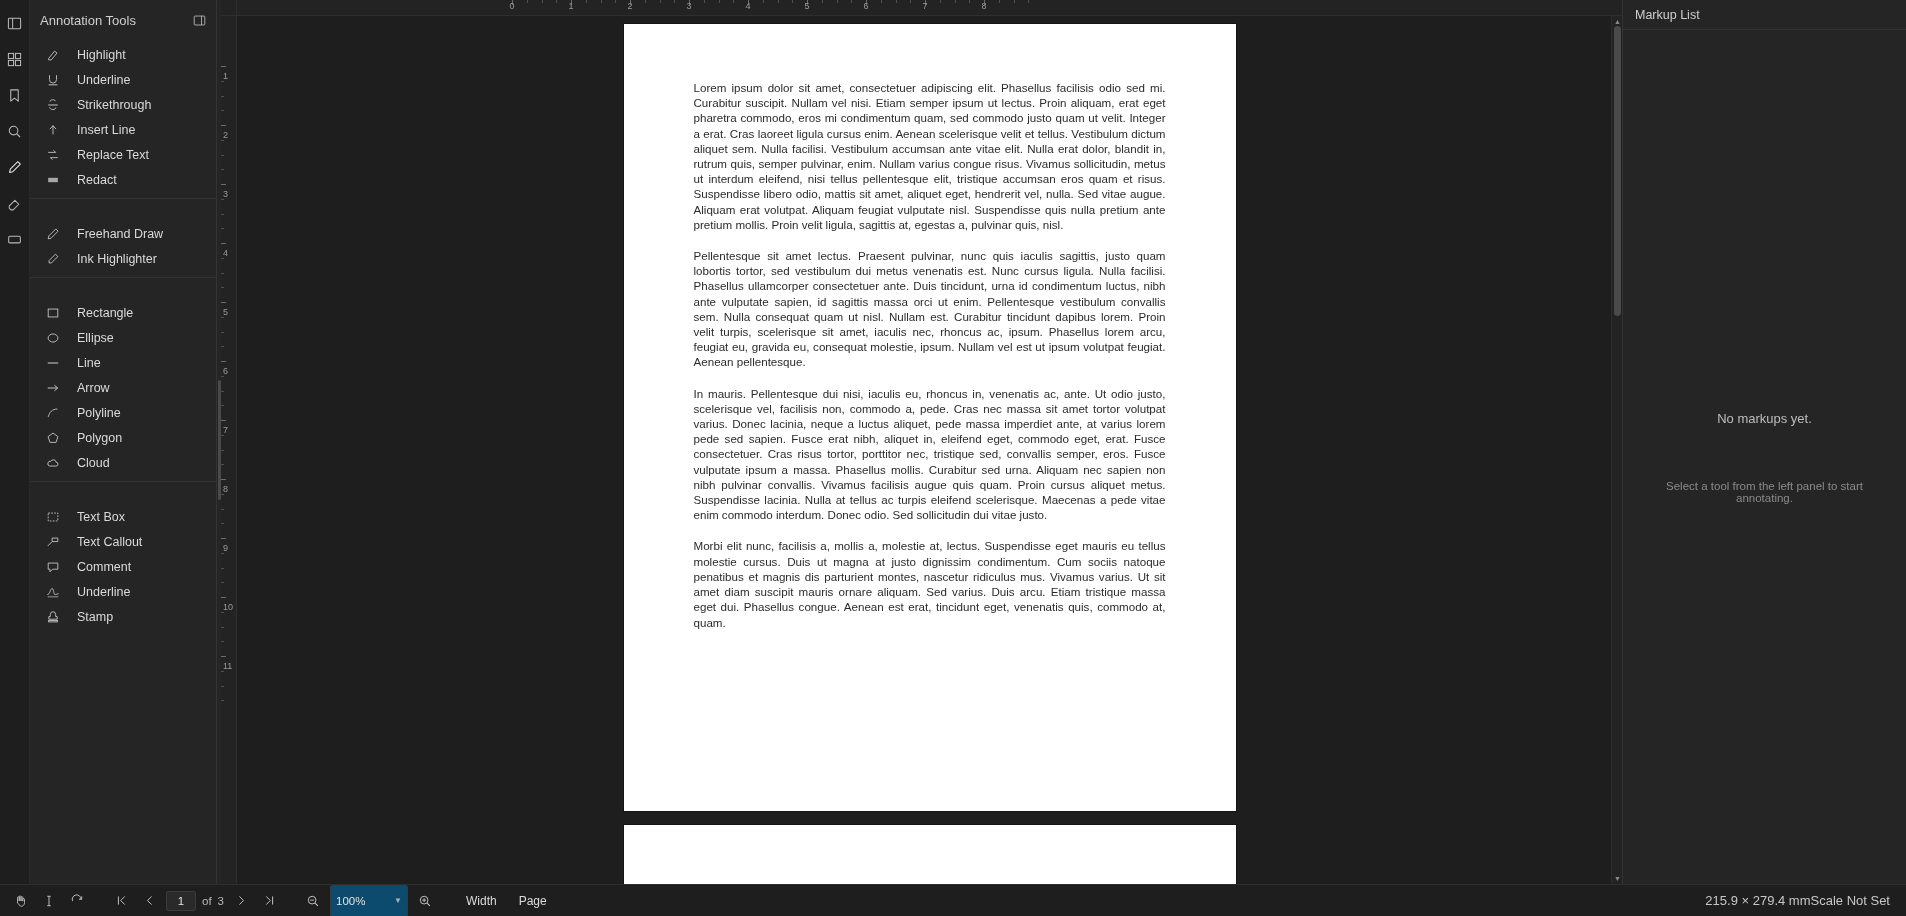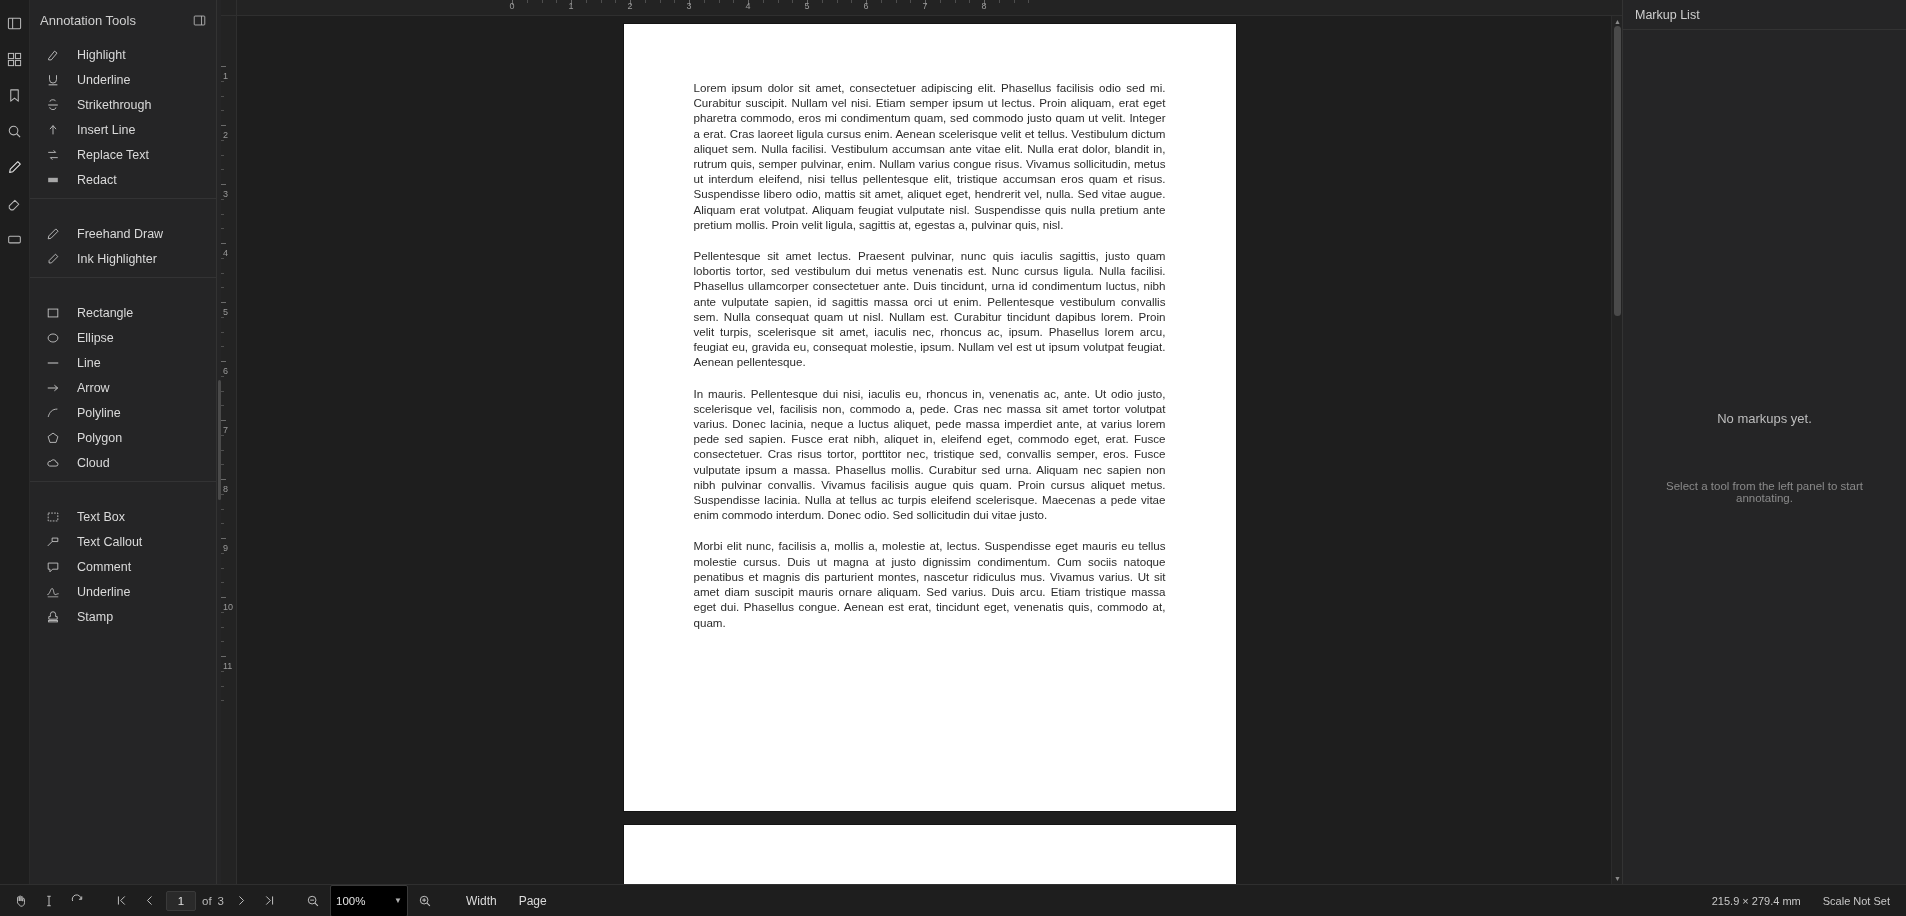--- a/index.html
+++ b/index.html
@@ -337,39 +337,39 @@
     background: #2a2a2a;
     border: 1px solid #3a3a3a;
     border-radius: 2px;
     display: flex; align-items: center; justify-content: center;
     font-size: 11.5px;
     color: #e0e0e0;
   }
   .of-lbl { font-size: 11.5px; color: #b9b9b9; }
   .zoombox {
     width: 78px; height: 32px;
-    background: #000000;
+    background: #0c4a6e;
     border: 1px solid #3a3a3a;
     border-radius: 2px;
     display: flex; align-items: center;
     padding: 0 5px;
     font-size: 11.5px;
     color: #e2e2e2;
     justify-content: space-between;
   }
   .zoombox .cv { font-size: 8px; color: #b0b0b0; }
   .fitbtn {
     font-size: 12px; color: #dcdcdc;
     padding: 3px 8px; border-radius: 3px;
   }
   .sb-right {
     margin-left: auto;
-    display: flex; align-items: center; gap: 22px;
+    display: flex; align-items: center; 
     padding-right: 6px;
-    font-size: 11px;
+    font-size: 13px;
     color: #c7c7c7;
   }
 </style>
 </head>
 <body>
 
 <div id="app">
 
 
   <div class="bodyrow">

